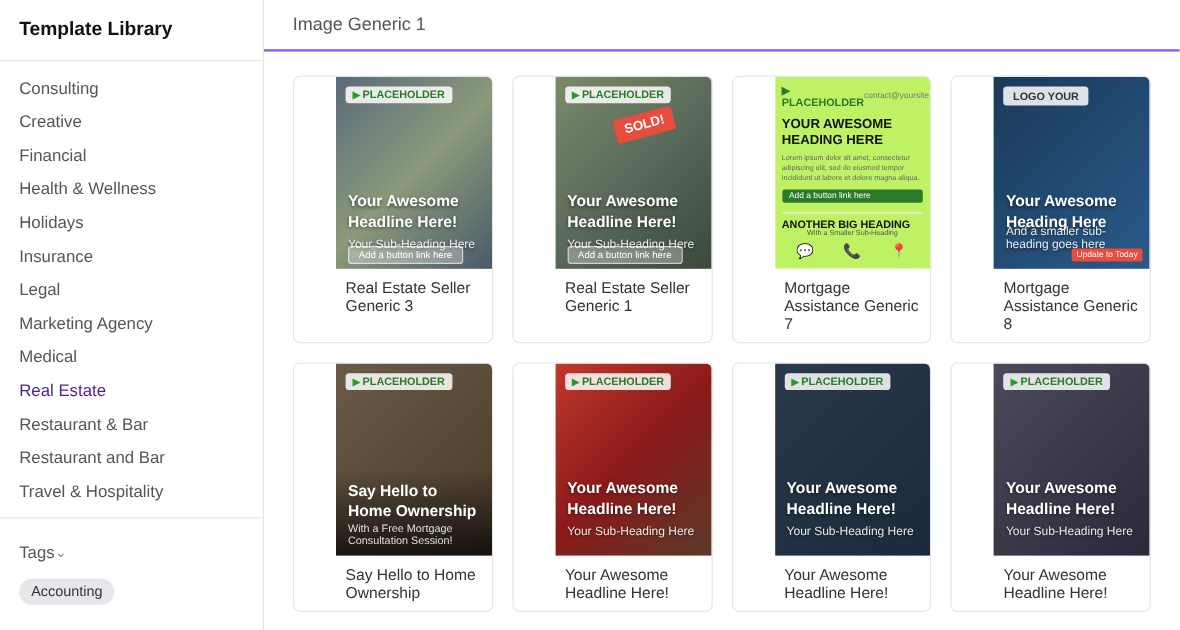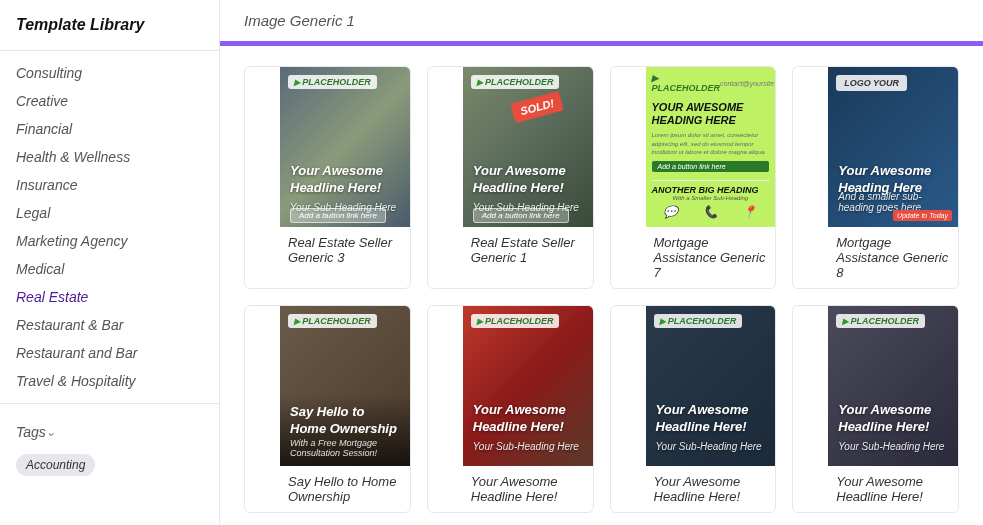--- a/index.html
+++ b/index.html
@@ -1,31 +1,31 @@
 <!DOCTYPE html>
 <html><head>
   <meta charset="utf-8">
   <style>
     * { box-sizing: border-box; margin: 0; padding: 0; }
     body { font-family: -apple-system, BlinkMacSystemFont, 'Segoe UI', sans-serif; background: #fff; color: #333; font-size: 14px; }
 
-    .page-wrapper { display: flex; height: 525px; overflow: hidden; font-style: italic; }
+    .page-wrapper { display: flex; height: 525px; overflow: hidden; }
 
     
     .sidebar { width: 220px; min-width: 220px; border-right: 1px solid #e5e7eb; overflow-y: auto; padding: 16px 0; background: #fff; }
     .sidebar-title { font-size: 16px; font-weight: 600; color: #111; padding: 0 16px 16px 16px; border-bottom: 1px solid #e5e7eb; margin-bottom: 8px; }
     .sidebar-nav-item { display: block; padding: 6px 16px; color: #555; cursor: pointer; font-size: 14px; text-decoration: none; }
     .sidebar-nav-item.active { color: #4c1d95; font-weight: 500; }
     .tags-section { padding: 12px 16px 0 16px; border-top: 1px solid #e5e7eb; margin-top: 8px; }
     .tags-label { font-size: 14px; color: #555; display: flex; align-items: center; cursor: pointer; padding: 8px 0; }
     .tag-pill { display: inline-block; background: #e5e7eb; border-radius: 12px; padding: 4px 10px; font-size: 12px; color: #333; margin-top: 6px; cursor: pointer; }
 
     
     .main { flex: 1; overflow-y: auto; padding: 0; }
-    .main-header { padding: 12px 24px; border-bottom: 5px solid #8b5cf6; }
+    .main-header { padding: 12px 24px; border-bottom: 2px solid #8b5cf6; }
     .main-header-title { font-size: 15px; color: #555; }
     .templates-grid { display: grid; grid-template-columns: repeat(4, 1fr); gap: 16px; padding: 20px 24px; }
     .template-card { cursor: pointer; border-radius: 6px; overflow: hidden; border: 1px solid #e5e7eb; padding-left: 35px; }
     .template-img { width: 100%; height: 160px; object-fit: cover; display: flex; align-items: center; justify-content: center; position: relative; overflow: hidden; }
     .template-label { padding: 8px 8px; font-size: 13px; color: #333; font-weight: 500; }
 
     
     .img-aerial { background: linear-gradient(135deg, #5a6a7a 0%, #8a9a7a 50%, #4a5a6a 100%); position: relative; }
     .img-sold { background: linear-gradient(135deg, #7a8a6a 0%, #5a6a5a 50%, #3a4a3a 100%); position: relative; }
     .img-mortgage-light { background: #fff; border: none; position: relative; }
@@ -90,20 +90,21 @@
 
   <aside class="sidebar">
     <div class="sidebar-title">Template Library</div>
 
     <nav>
 
     <a class="sidebar-nav-item">Consulting</a>
         <a class="sidebar-nav-item">Creative</a>
         <a class="sidebar-nav-item">Financial</a>
         <a class="sidebar-nav-item">Health &amp; Wellness</a>
+        <a class="sidebar-nav-item">Holidays</a>
         <a class="sidebar-nav-item">Insurance</a>
         <a class="sidebar-nav-item">Legal</a>
         <a class="sidebar-nav-item">Marketing Agency</a>
         <a class="sidebar-nav-item">Medical</a>
         <a class="sidebar-nav-item active">Real Estate</a>
         <a class="sidebar-nav-item">Restaurant &amp; Bar</a>
         <a class="sidebar-nav-item">Restaurant and Bar</a>
         <a class="sidebar-nav-item">Travel &amp; Hospitality</a>
       </nav>
 

